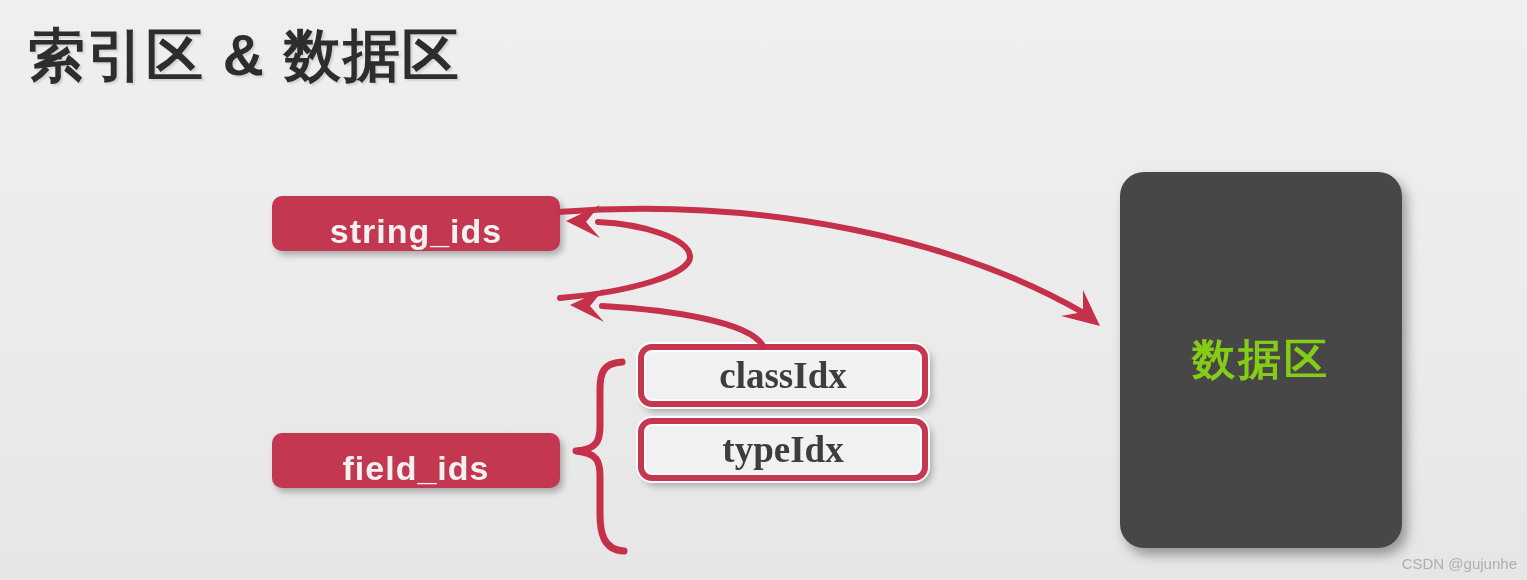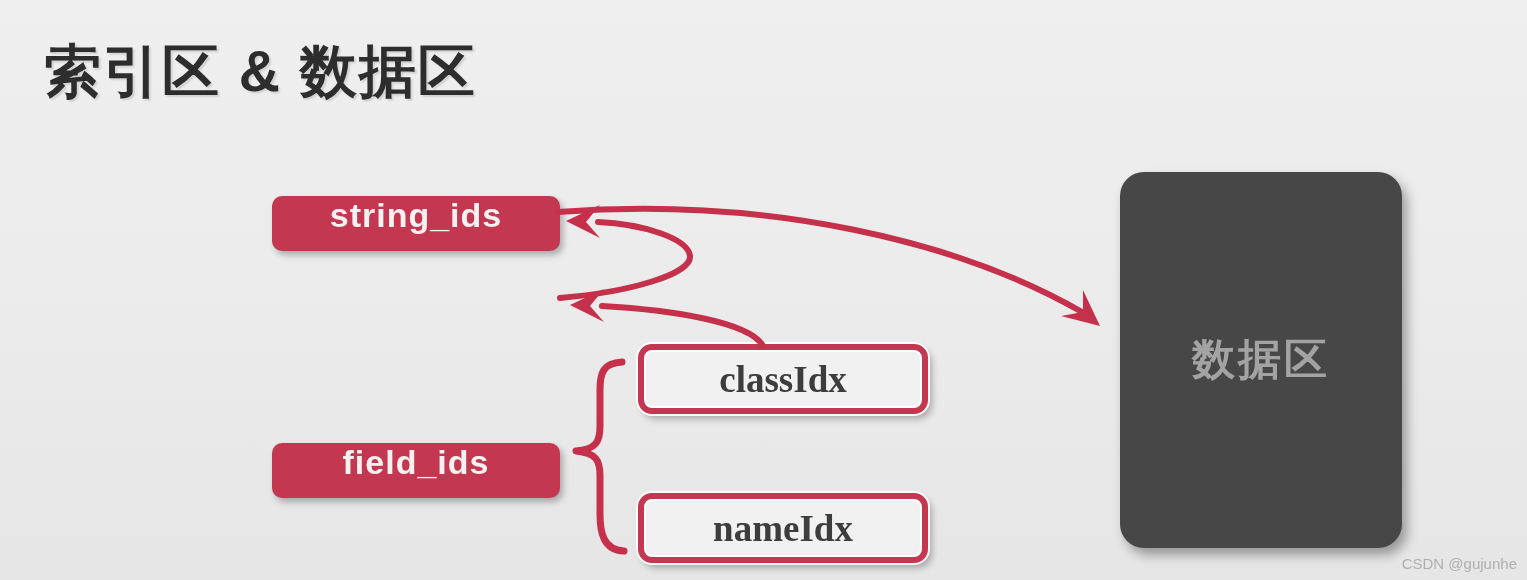--- a/index.html
+++ b/index.html
@@ -13,51 +13,51 @@
   .stage {
     position: relative;
     width: 1527px;
     height: 580px;
     background: linear-gradient(180deg, #F0EFEF 0%, #ECEBEB 55%, #E7E6E6 100%);
   }
   .title {
     position: absolute;
     left: 28px;
     top: 18px;
-    margin: 16px;
+    margin: 0;
     font-size: 57px;
     font-weight: 900;
     letter-spacing: 2px;
     color: #2D2D2D;
     text-shadow: 2px 2px 2px rgba(0,0,0,0.12);
   }
   .redbox {
     position: absolute;
     left: 272px;
     width: 288px;
     height: 55px;
     box-sizing: border-box;
     background: #C43750;
     border-radius: 10px;
     box-shadow: 3px 4px 6px rgba(0,0,0,0.28);
     display: flex;
-    align-items: flex-start;
+    align-items: flex-end;
     justify-content: center;
   }
   .redbox span {
     color: #F4F1F1;
     font-size: 34px;
     font-weight: bold;
     letter-spacing: 1px;
   }
   .whitebox {
     position: absolute;
     left: 638px;
     width: 290px;
-    height: 70px;
+    height: 63px;
     box-sizing: border-box;
     background: #F2F1F1;
     border: 6px solid #C43750;
     border-radius: 14px;
     box-shadow: 0 0 0 2px rgba(255,255,255,0.9),
                 inset 0 0 0 2px rgba(255,255,255,0.9),
                 4px 5px 7px rgba(0,0,0,0.28);
     display: flex;
     align-items: center;
     justify-content: center;
@@ -75,21 +75,21 @@
     width: 282px;
     height: 376px;
     background: #474747;
     border-radius: 24px;
     box-shadow: 5px 7px 12px rgba(0,0,0,0.35);
     display: flex;
     align-items: center;
     justify-content: center;
   }
   .darkbox span {
-    color: #a3a3a3;
+    color: #84cc16;
     font-size: 43px;
     font-weight: 900;
     letter-spacing: 3px;
   }
   .connectors {
     position: absolute;
     left: 0;
     top: 0;
     width: 1527px;
     height: 580px;
@@ -107,29 +107,29 @@
 </head>
 <body>
 
 <div class="stage">
 
   <h1 class="title">索引区 &amp; 数据区</h1>
 
   <div class="redbox" style="top:196px">
     <span>string_ids</span>
   </div>
-  <div class="redbox" style="top:443px">
+  <div class="redbox" style="top:433px">
     <span>field_ids</span>
   </div>
 
   <div class="whitebox" style="top:344px">
     <span>classIdx</span>
   </div>
-  <div class="whitebox" style="top:493px">
-    <span>nameIdx</span>
+  <div class="whitebox" style="top:418px">
+    <span>typeIdx</span>
   </div>
 
   <div class="darkbox">
     <span>数据区</span>
   </div>
 
   <svg class="connectors" viewBox="0 0 1527 580" xmlns="http://www.w3.org/2000/svg">
     <g stroke="#C5304B" stroke-width="6" fill="none" stroke-linecap="round" stroke-linejoin="round">
 
       <path d="M 558 212 C 770 196, 960 242, 1082 312"></path>

